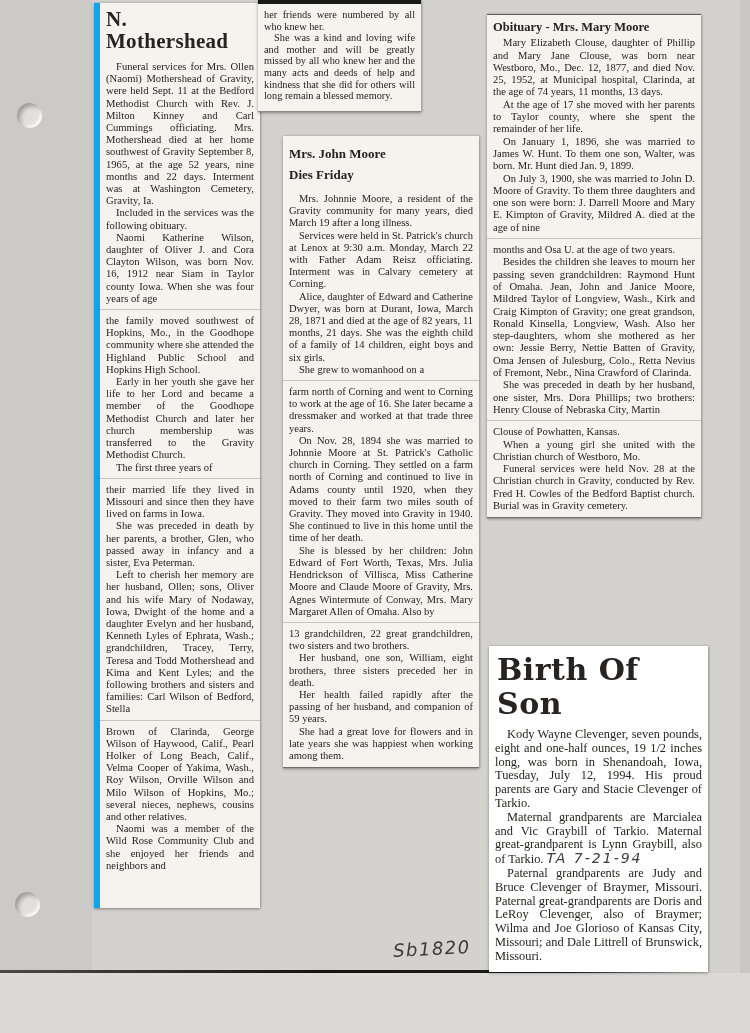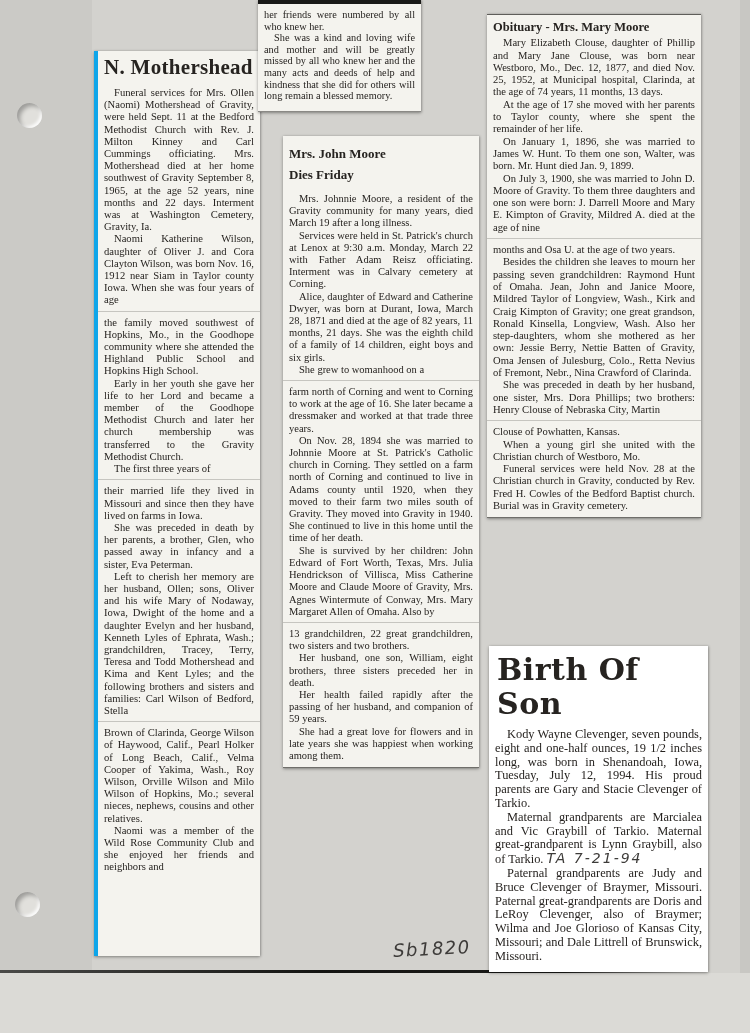--- a/index.html
+++ b/index.html
@@ -25,21 +25,21 @@
 
   .clip{
     position:absolute;background:#f4f3ee;color:#262320;
     box-shadow:0 1px 3px rgba(0,0,0,0.35), 1px 0 2px rgba(0,0,0,0.15);
     padding:5px 6px;box-sizing:border-box;
   }
   .news p{margin:0;text-indent:10px;text-align:justify;}
   .news p.cont{text-indent:0;}
   .cut{border-top:1px solid #c6c5c0;margin:4px -6px 3px -6px;height:2px;}
 
-  .clip-moth{left:94px;top:3px;width:166px;min-height:905px;font-size:10.6px;line-height:12.2px;border-left:4px solid #0ea5e9;margin-top:48px;}
+  .clip-moth{left:94px;top:3px;width:166px;min-height:905px;font-size:10.6px;line-height:12.2px;border-left:6px solid #0ea5e9;}
   .h-moth{font-size:21px;font-weight:bold;letter-spacing:0.3px;text-indent:0 !important;text-align:left !important;margin:0 0 9px 0 !important;line-height:22px;}
 
   .clip-mid{left:258px;top:0;width:163px;font-size:10.3px;line-height:11.6px;border-top:4px solid #191917;border-bottom:1px solid #8a8985;}
   .clip-mid .inner{padding-bottom:4px;}
 
   .clip-jm{left:283px;top:136px;width:196px;font-size:10.5px;line-height:12.2px;border-bottom:1px solid #6f6e6a;}
   .h-jm{font-size:13px;font-weight:bold;line-height:21px;text-indent:0 !important;text-align:left !important;margin:2px 0 8px 0 !important;}
 
   .clip-mm{left:487px;top:14px;width:214px;font-size:10.6px;line-height:12.3px;border-top:1px solid #5f5e5a;border-bottom:1px solid #6f6e6a;}
   .h-mm{font-size:12.5px;font-weight:bold;text-align:right;text-indent:0 !important;margin:1px 0 4px 0 !important;}
@@ -63,20 +63,21 @@
   <div class="left-band"></div>
   <div class="right-band"></div>
   <div class="below-strip"></div>
   <div class="page-edge-line"></div>
   <div class="hole h1"></div>
   <div class="hole h2"></div>
 
   <div class="clip clip-moth news">
     <p class="h-moth">N. Mothershead</p>
     <p>Funeral services for Mrs. Ollen (Naomi) Mothershead of Gravity, were held Sept. 11 at the Bedford Methodist Church with Rev. J. Milton Kinney and Carl Cummings officiating. Mrs. Mothershead died at her home southwest of Gravity September 8, 1965, at the age 52 years, nine months and 22 days. Interment was at Washington Cemetery, Gravity, Ia.</p>
+    <p>Included in the services was the following obituary.</p>
     <p>Naomi Katherine Wilson, daughter of Oliver J. and Cora Clayton Wilson, was born Nov. 16, 1912 near Siam in Taylor county Iowa. When she was four years of age</p>
     <div class="cut"></div>
     <p class="cont">the family moved southwest of Hopkins, Mo., in the Goodhope community where she attended the Highland Public School and Hopkins High School.</p>
     <p>Early in her youth she gave her life to her Lord and became a member of the Goodhope Methodist Church and later her church membership was transferred to the Gravity Methodist Church.</p>
     <p>The first three years of</p>
     <div class="cut"></div>
     <p class="cont">their married life they lived in Missouri and since then they have lived on farms in Iowa.</p>
     <p>She was preceded in death by her parents, a brother, Glen, who passed away in infancy and a sister, Eva Peterman.</p>
     <p>Left to cherish her memory are her husband, Ollen; sons, Oliver and his wife Mary of Nodaway, Iowa, Dwight of the home and a daughter Evelyn and her husband, Kenneth Lyles of Ephrata, Wash.; grandchildren, Tracey, Terry, Teresa and Todd Mothershead and Kima and Kent Lyles; and the following brothers and sisters and families: Carl Wilson of Bedford, Stella</p>
     <div class="cut"></div>
@@ -96,21 +97,21 @@
       <span>Mrs. John Moore</span><br>
       <span>Dies Friday</span>
     </p>
     <p>Mrs. Johnnie Moore, a resident of the Gravity community for many years, died March 19 after a long illness.</p>
     <p>Services were held in St. Patrick's church at Lenox at 9:30 a.m. Monday, March 22 with Father Adam Reisz officiating. Interment was in Calvary cemetery at Corning.</p>
     <p>Alice, daughter of Edward and Catherine Dwyer, was born at Durant, Iowa, March 28, 1871 and died at the age of 82 years, 11 months, 21 days. She was the eighth child of a family of 14 children, eight boys and six girls.</p>
     <p>She grew to womanhood on a</p>
     <div class="cut"></div>
     <p class="cont">farm north of Corning and went to Corning to work at the age of 16. She later became a dressmaker and worked at that trade three years.</p>
     <p>On Nov. 28, 1894 she was married to Johnnie Moore at St. Patrick's Catholic church in Corning. They settled on a farm north of Corning and continued to live in Adams county until 1920, when they moved to their farm two miles south of Gravity. They moved into Gravity in 1940. She continued to live in this home until the time of her death.</p>
-    <p>She is survived by her children: John Edward of Fort Worth, Texas, Mrs. Julia Hendrickson of Villisca, Miss Catherine Moore and Claude Moore of Gravity, Mrs. Agnes Wintermute of Conway, Mrs. Mary Margaret Allen of Omaha. Also by</p>
+    <p>She is blessed by her children: John Edward of Fort Worth, Texas, Mrs. Julia Hendrickson of Villisca, Miss Catherine Moore and Claude Moore of Gravity, Mrs. Agnes Wintermute of Conway, Mrs. Mary Margaret Allen of Omaha. Also by</p>
     <div class="cut"></div>
     <p class="cont">13 grandchildren, 22 great grandchildren, two sisters and two brothers.</p>
     <p>Her husband, one son, William, eight brothers, three sisters preceded her in death.</p>
     <p>Her health failed rapidly after the passing of her husband, and companion of 59 years.</p>
     <p>She had a great love for flowers and in late years she was happiest when working among them.</p>
   </div>
 
   <div class="clip clip-mm news">
     <p class="h-mm">Obituary - Mrs. Mary Moore</p>
     <p>Mary Elizabeth Clouse, daughter of Phillip and Mary Jane Clouse, was born near Westboro, Mo., Dec. 12, 1877, and died Nov. 25, 1952, at Municipal hospital, Clarinda, at the age of 74 years, 11 months, 13 days.</p>

